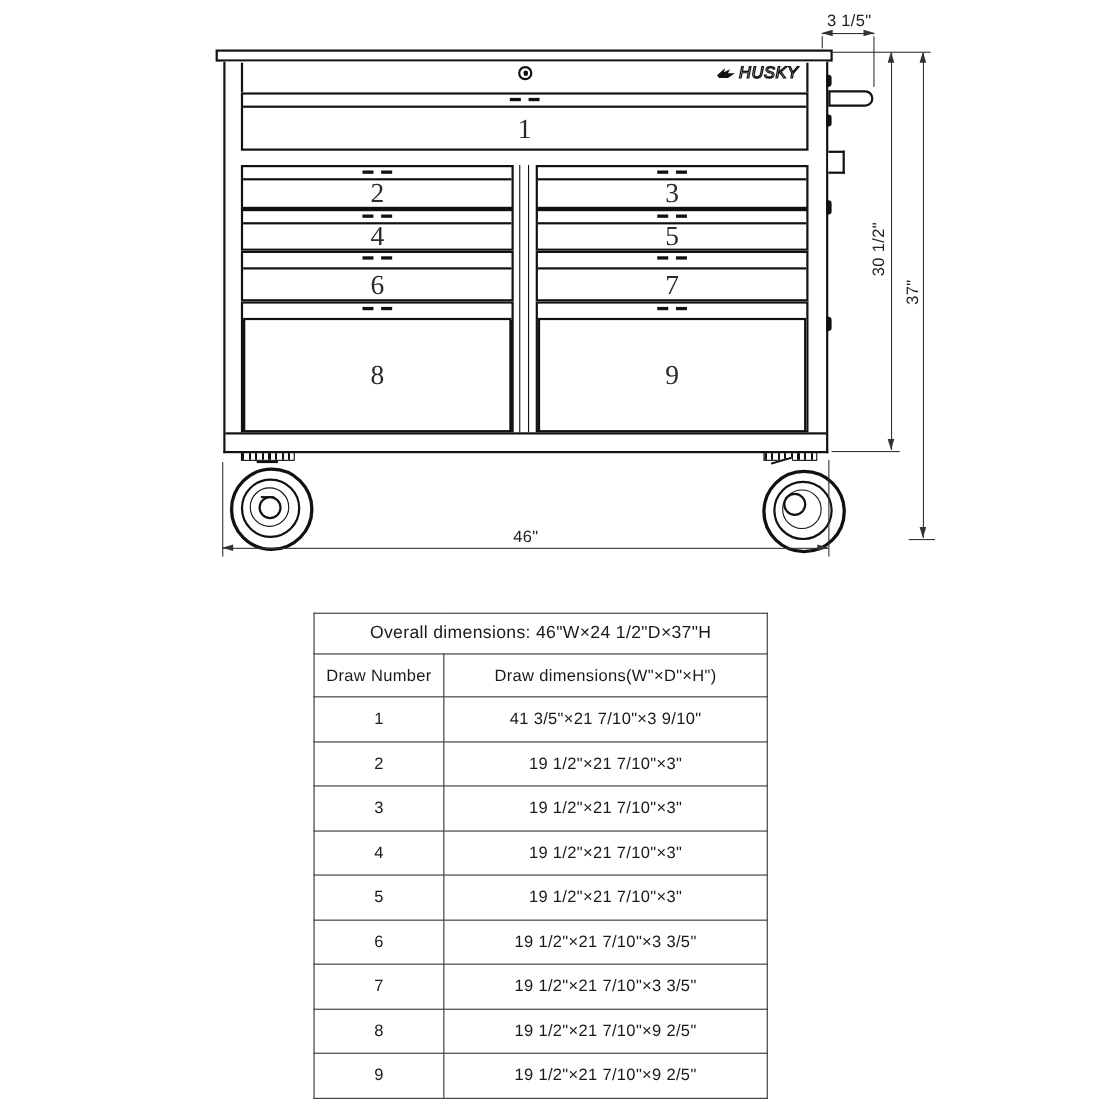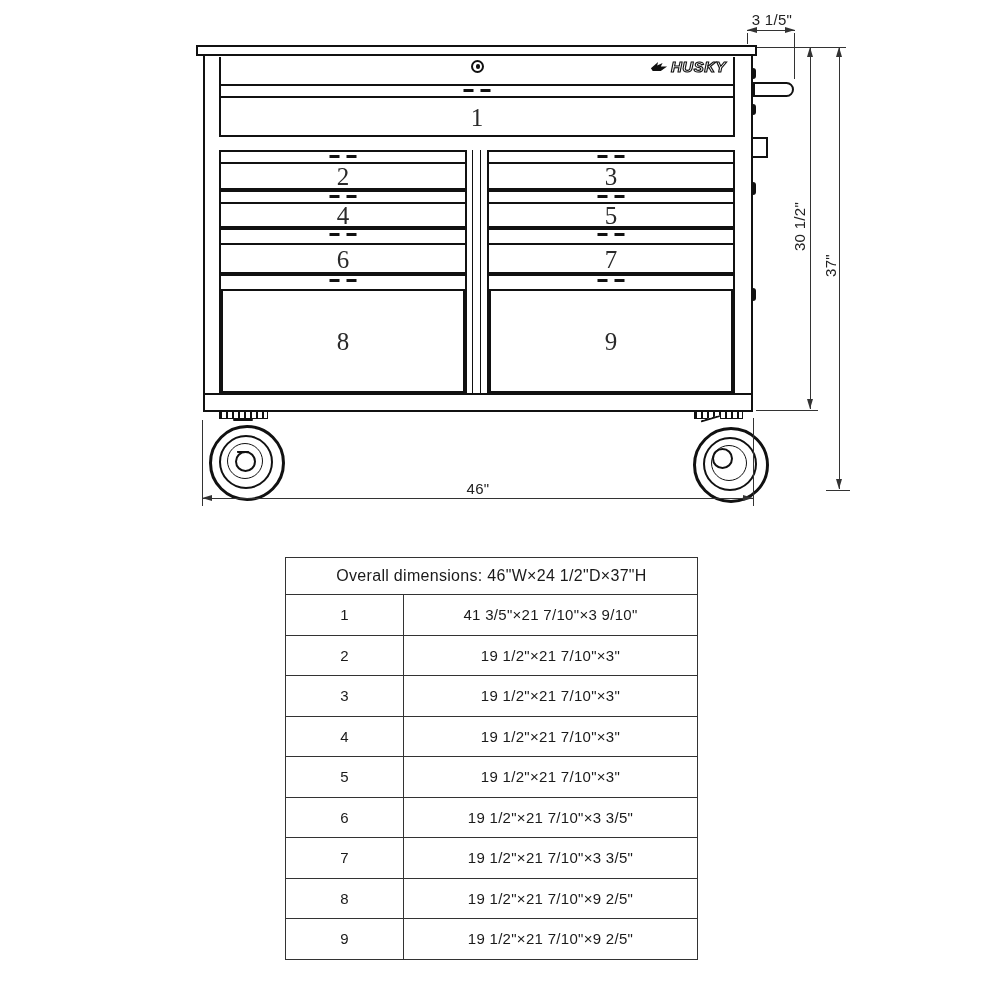--- a/index.html
+++ b/index.html
@@ -16,21 +16,21 @@
   .clips span{display:block;width:10px;height:3px;background:#111;}
   .face{position:relative;width:100%;display:flex;align-items:center;justify-content:center;}
   .face.big{box-shadow:inset 5px 0 0 -3px #111, inset -5px 0 0 -3px #111;}
   .num{font-family:"Liberation Serif","DejaVu Serif",serif;font-size:25px;color:#2a2a2a;}
   .post{border-left:1.5px solid #111;border-right:1.5px solid #111;background:#fff;}
   
   .lock{border:2.5px solid #111;border-radius:50%;background:#fff;display:flex;align-items:center;justify-content:center;}
   .lock i{display:block;width:4px;height:5px;background:#111;border-radius:2px;}
   
   .logo{display:flex;align-items:center;gap:3px;justify-content:flex-end;}
-  .logo .word{font-size:15px;font-weight:700;font-style:italic;letter-spacing:.5px;color:#fff;
+  .logo .word{font-size:15px;font-weight:400;font-style:italic;letter-spacing:.5px;color:#fff;
               -webkit-text-stroke:1.1px #111;text-shadow:0 0 1px #111;}
   
   .handle{border:2px solid #111;border-radius:0 9px 9px 0;background:#fff;}
   .bracket{border:2px solid #111;border-left:none;background:#fff;}
   .tab{position:absolute;width:5px;background:#111;border-radius:0 3px 3px 0;}
   
   .plate{border:1px solid #111;background:repeating-linear-gradient(90deg,#111 0 2px,#fff 2px 6px);}
   .fork{border:2px solid #111;background:#fff;clip-path:polygon(12% 0,88% 0,72% 100%,28% 100%);}
   .ring{position:absolute;border-radius:50%;background:transparent;}
   
@@ -246,20 +246,24 @@
 
   <table id="spec-table">
     <colgroup>
         <col class="c1">
         <col class="c2">
       </colgroup>
     <tbody>
         <tr class="title">
           <td colspan="2">Overall dimensions: 46"W×24 1/2"D×37"H</td>
         </tr>
+    <tr class="head">
+      <td>Draw Number</td>
+      <td>Draw dimensions(W"×D"×H")</td>
+    </tr>
     <tr class="data">
           <td>1</td>
           <td>41 3/5"×21 7/10"×3 9/10"</td>
         </tr>
     <tr class="data">
           <td>2</td>
           <td>19 1/2"×21 7/10"×3"</td>
         </tr>
     <tr class="data">
           <td>3</td>

